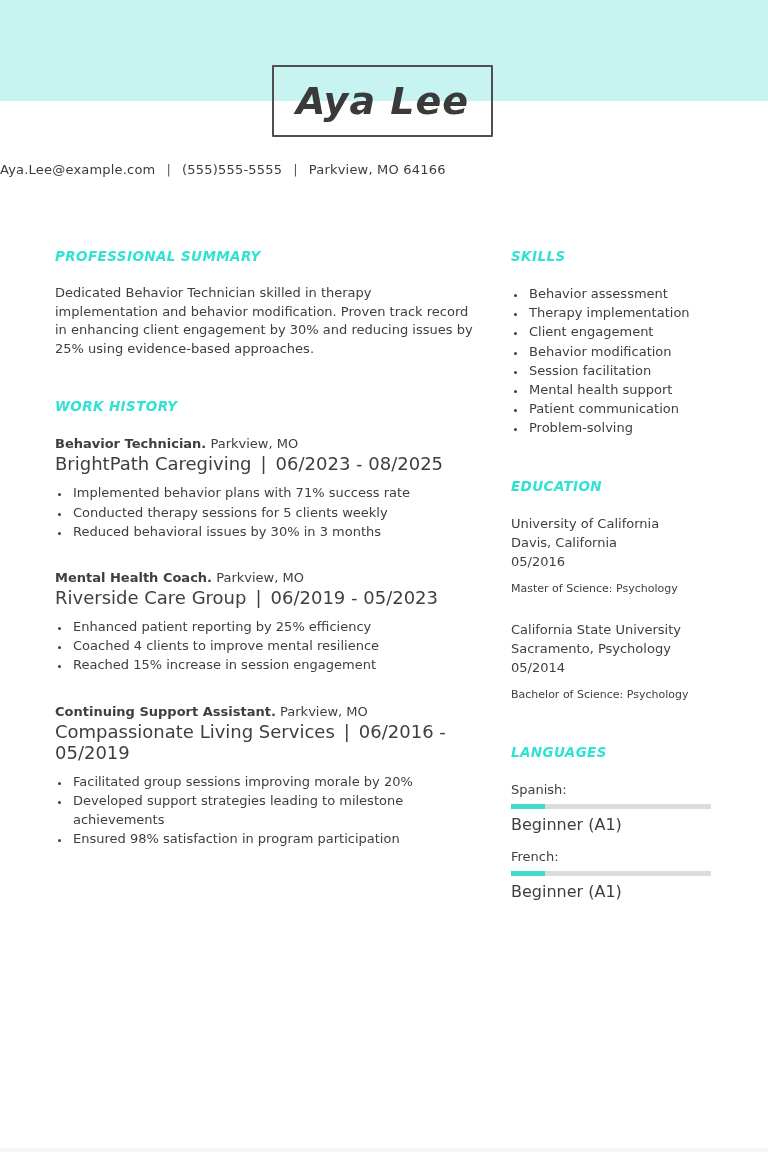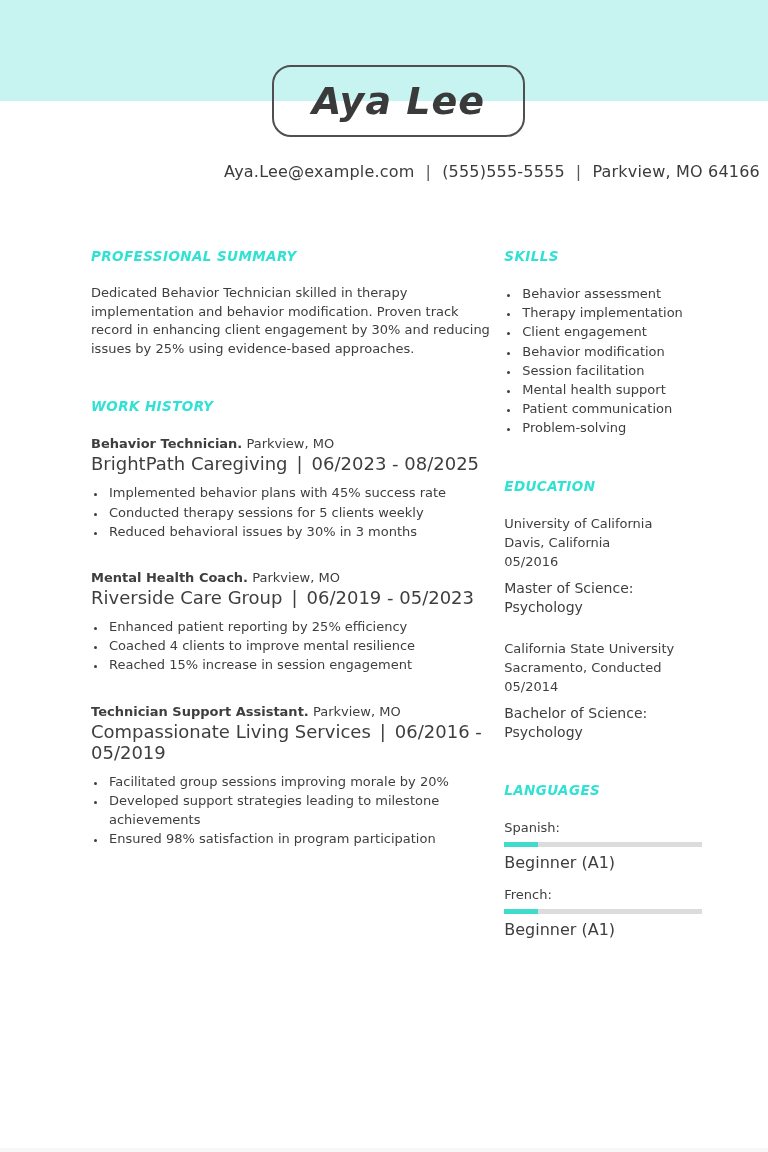--- a/index.html
+++ b/index.html
@@ -19,39 +19,39 @@
     background:#ffffff;
     overflow:hidden;
     margin:0 auto;
     color:var(--text);
   }
   .band{
     position:absolute;top:0;left:0;right:0;height:101px;
     background:var(--band);
   }
   .name-box{
-    position:absolute;left:272px;top:65px;width:253px;height:72px;
+    position:absolute;left:272px;top:65px;width:221px;height:72px;
     border:2px solid var(--border_gray);
-    border-radius:19px;
+    border-radius:1px;
     display:flex;align-items:center;justify-content:center;
     background:transparent;
   }
   .name{
     font-size:38px;font-weight:bold;font-style:italic;
     color:#3A3A3A;letter-spacing:1px;white-space:nowrap;
   }
   .contact{
     position:absolute;top:162px;left:0;right:8px;
-    text-align:right;font-size:16px;color:#3B3B3B;
+    text-align:left;font-size:13px;color:#3B3B3B;
     letter-spacing:0.2px;
   }
   .contact .sep{margin:0 11px;color:#5a5a5a;}
   .columns{
-    position:absolute;top:248px;left:55px;right:66px;
-    display:flex;justify-content:space-between;align-items:flex-start;margin-left:36px;
+    position:absolute;top:248px;left:55px;right:57px;
+    display:flex;justify-content:space-between;align-items:flex-start;
   }
   .col-left{width:418px;}
   .col-right{width:200px;}
   .section{margin-bottom:40px;}
   .section:last-child{margin-bottom:0;}
   .sec-heading{
     color:var(--accent);
     font-size:13.5px;font-weight:bold;font-style:italic;
     letter-spacing:0.4px;
     margin-bottom:20px;
@@ -72,21 +72,21 @@
     font-size:13px;line-height:19.2px;
     padding-left:2px;
   }
   ul.bullets li::marker{color:#3E3E3E;font-size:11px;}
   .skills-list li{line-height:19.2px;}
   .cert-list li{margin-bottom:0;}
   .school{margin-top:0;}
   .school + .school{margin-top:22px;}
   .school-name{font-weight:normal;font-size:13px;line-height:19px;}
   .school-line{font-size:13px;line-height:19px;}
-  .school-degree{font-size:14px;line-height:19px;margin-top:8px;}
+  .school-degree{font-size:11px;line-height:19px;margin-top:8px;}
   .lang-item{margin-bottom:13px;}
   .lang-item:last-child{margin-bottom:0;}
   .lang-name{font-size:13px;line-height:19px;}
   .lang-bar{
     width:100%;height:5px;background:var(--bar_track);
     margin:5px 0 6px 0;position:relative;
   }
   .lang-bar-fill{height:5px;background:var(--bar_fill);width:0;}
   .lang-level{font-size:16px;line-height:19px;}
   .page-bottom-edge{
@@ -123,21 +123,21 @@
 
         <div class="job">
           <div class="job-title-line">
             <span class="job-title">Behavior Technician.</span>
             <span>Parkview, MO</span>
           </div>
           <div class="job-company-line">
             <span>BrightPath Caregiving</span><span class="sep">|</span><span>06/2023 - 08/2025</span>
           </div>
           <ul class="bullets">
-            <li>Implemented behavior plans with 45% success rate</li>
+            <li>Implemented behavior plans with 71% success rate</li>
             <li>Conducted therapy sessions for 5 clients weekly</li>
             <li>Reduced behavioral issues by 30% in 3 months</li>
           </ul>
         </div>
 
         <div class="job">
           <div class="job-title-line">
             <span class="job-title">Mental Health Coach.</span>
             <span>Parkview, MO</span>
           </div>
@@ -146,21 +146,21 @@
           </div>
           <ul class="bullets">
             <li>Enhanced patient reporting by 25% efficiency</li>
             <li>Coached 4 clients to improve mental resilience</li>
             <li>Reached 15% increase in session engagement</li>
           </ul>
         </div>
 
         <div class="job">
           <div class="job-title-line">
-            <span class="job-title">Technician Support Assistant.</span>
+            <span class="job-title">Continuing Support Assistant.</span>
             <span>Parkview, MO</span>
           </div>
           <div class="job-company-line">
             <span>Compassionate Living Services</span><span class="sep">|</span><span>06/2016 - 05/2019</span>
           </div>
           <ul class="bullets">
             <li>Facilitated group sessions improving morale by 20%</li>
             <li>Developed support strategies leading to milestone achievements</li>
             <li>Ensured 98% satisfaction in program participation</li>
           </ul>
@@ -191,21 +191,21 @@
 
         <div class="school">
           <div class="school-name">University of California</div>
           <div class="school-line">Davis, California</div>
           <div class="school-line">05/2016</div>
           <div class="school-degree">Master of Science: Psychology</div>
         </div>
 
         <div class="school">
           <div class="school-name">California State University</div>
-          <div class="school-line">Sacramento, Conducted</div>
+          <div class="school-line">Sacramento, Psychology</div>
           <div class="school-line">05/2014</div>
           <div class="school-degree">Bachelor of Science: Psychology</div>
         </div>
       </div>
 
       <div class="section">
         <div class="sec-heading">LANGUAGES</div>
 
         <div class="lang-item">
           <div class="lang-name">Spanish:</div>

